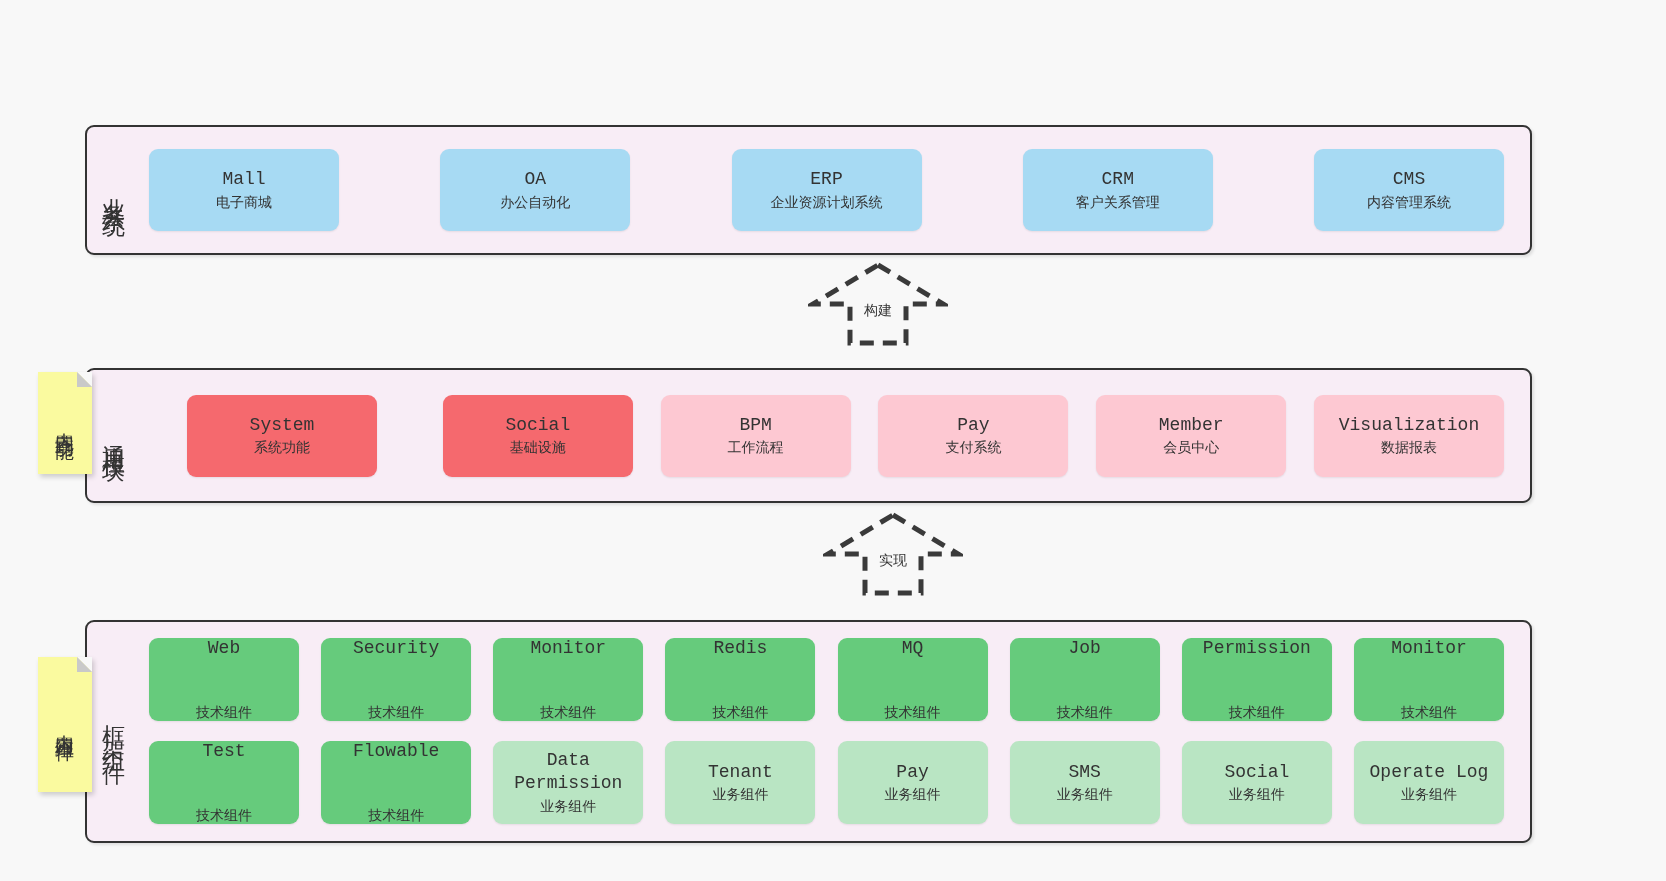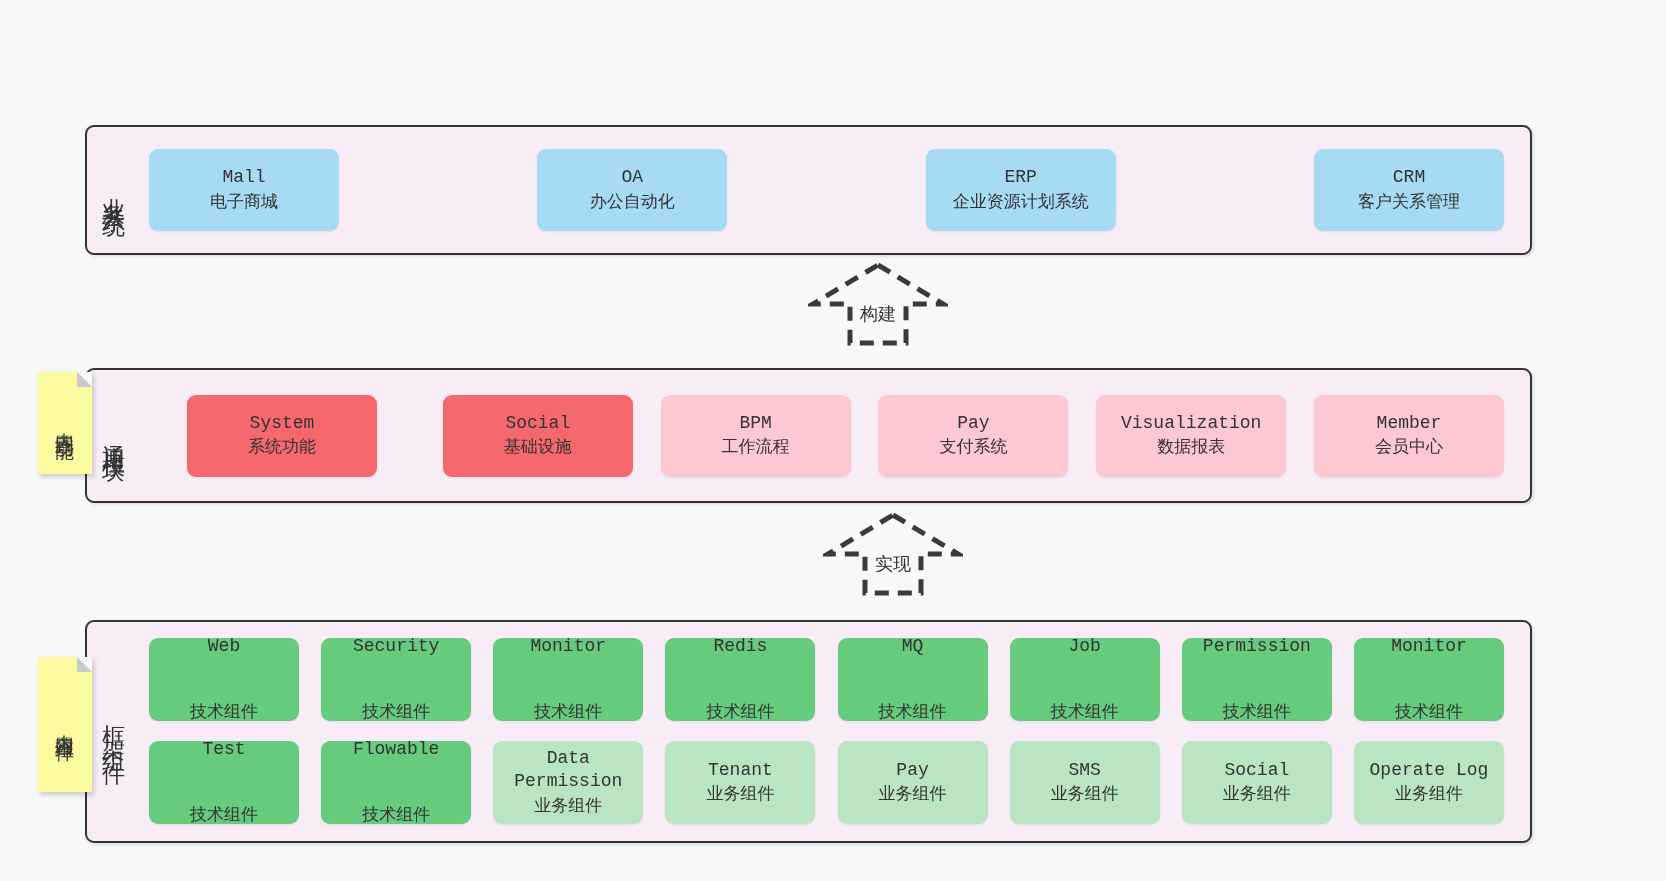--- a/index.html
+++ b/index.html
@@ -40,21 +40,21 @@
     box-sizing:border-box;
     border-radius:9px;
     display:flex; flex-direction:column; align-items:center; justify-content:center;
     text-align:center; padding:2px 8px; line-height:1.3;
     box-shadow:0 1px 2px rgba(0,0,0,0.08);
     font-family:Liberation Mono, monospace;
   }
   .box-wide { width:190px; height:82px; }
   .box-sm   { width:150px; height:83px; }
   .box-name { font-size:18px; }
-  .box-desc { font-size:17px; margin-top:2px; }
+  .box-desc { font-size:14px; margin-top:2px; }
 
   .t-blue  { background:var(--blue,#a7daf3); }
   .t-red   { background:var(--red,#f5696e);margin-left:38px; }
   .t-pink  { background:var(--pink,#fdc8d2);text-align:center; }
   .t-tech  { background:var(--green,#66cb7c);gap:42px; }
   .t-biz   { background:var(--lightgreen,#b9e5c3); }
 
   .tag {
     position:absolute; left:-49px; width:54px;
     background:var(--yellow,#fafa9f);
@@ -77,21 +77,21 @@
   #arrow-build { left:808px; top:260px; }
   #arrow-impl  { left:823px; top:510px; }
   .arrow svg { width:100%; height:100%; display:block; }
   .arrow polygon {
     fill:none; stroke:var(--arrow,#3a3a3a); stroke-width:5;
     stroke-dasharray:14 9; stroke-linejoin:miter;
   }
   .arrow-label {
     position:absolute; left:50%; top:42px; transform:translateX(-50%);
     background:var(--page-bg,#f8f8f8);
-    font-size:18px; padding:0 3px; white-space:nowrap;
+    font-size:14px; padding:0 3px; white-space:nowrap;
   }
 </style>
 </head>
 <body>
 
 <div class="stage">
 
   <section class="panel" id="panel-business">
     <div class="panel-label">业务系统</div>
     <div class="boxes-row single-row" id="business-boxes">
@@ -103,20 +103,24 @@
           <div class="box-name">OA</div>
           <div class="box-desc">办公自动化</div>
         </div>
         <div class="box box-wide t-blue">
           <div class="box-name">ERP</div>
           <div class="box-desc">企业资源计划系统</div>
         </div>
         <div class="box box-wide t-blue">
           <div class="box-name">CRM</div>
           <div class="box-desc">客户关系管理</div>
+        </div>
+        <div class="box box-wide t-blue">
+          <div class="box-name">CMS</div>
+          <div class="box-desc">内容管理系统</div>
         </div>
       </div>
   </section>
 
   <div class="arrow" id="arrow-build">
     <svg viewBox="0 0 140 88">
       <polygon points="70,5 135,44 98,44 98,83 42,83 42,44 5,44"></polygon>
     </svg>
     <span class="arrow-label">构建</span>
   </div>
@@ -139,26 +143,26 @@
         </div>
         <div class="box box-wide t-pink">
           <div class="box-name">BPM</div>
           <div class="box-desc">工作流程</div>
         </div>
         <div class="box box-wide t-pink">
           <div class="box-name">Pay</div>
           <div class="box-desc">支付系统</div>
         </div>
         <div class="box box-wide t-pink">
+          <div class="box-name">Member</div>
+          <div class="box-desc">会员中心</div>
+        </div>
+        <div class="box box-wide t-pink">
           <div class="box-name">Visualization</div>
           <div class="box-desc">数据报表</div>
-        </div>
-        <div class="box box-wide t-pink">
-          <div class="box-name">Member</div>
-          <div class="box-desc">会员中心</div>
         </div>
       </div>
   </section>
 
   <div class="arrow" id="arrow-impl">
     <svg viewBox="0 0 140 88">
       <polygon points="70,5 135,44 98,44 98,83 42,83 42,44 5,44"></polygon>
     </svg>
     <span class="arrow-label">实现</span>
   </div>

